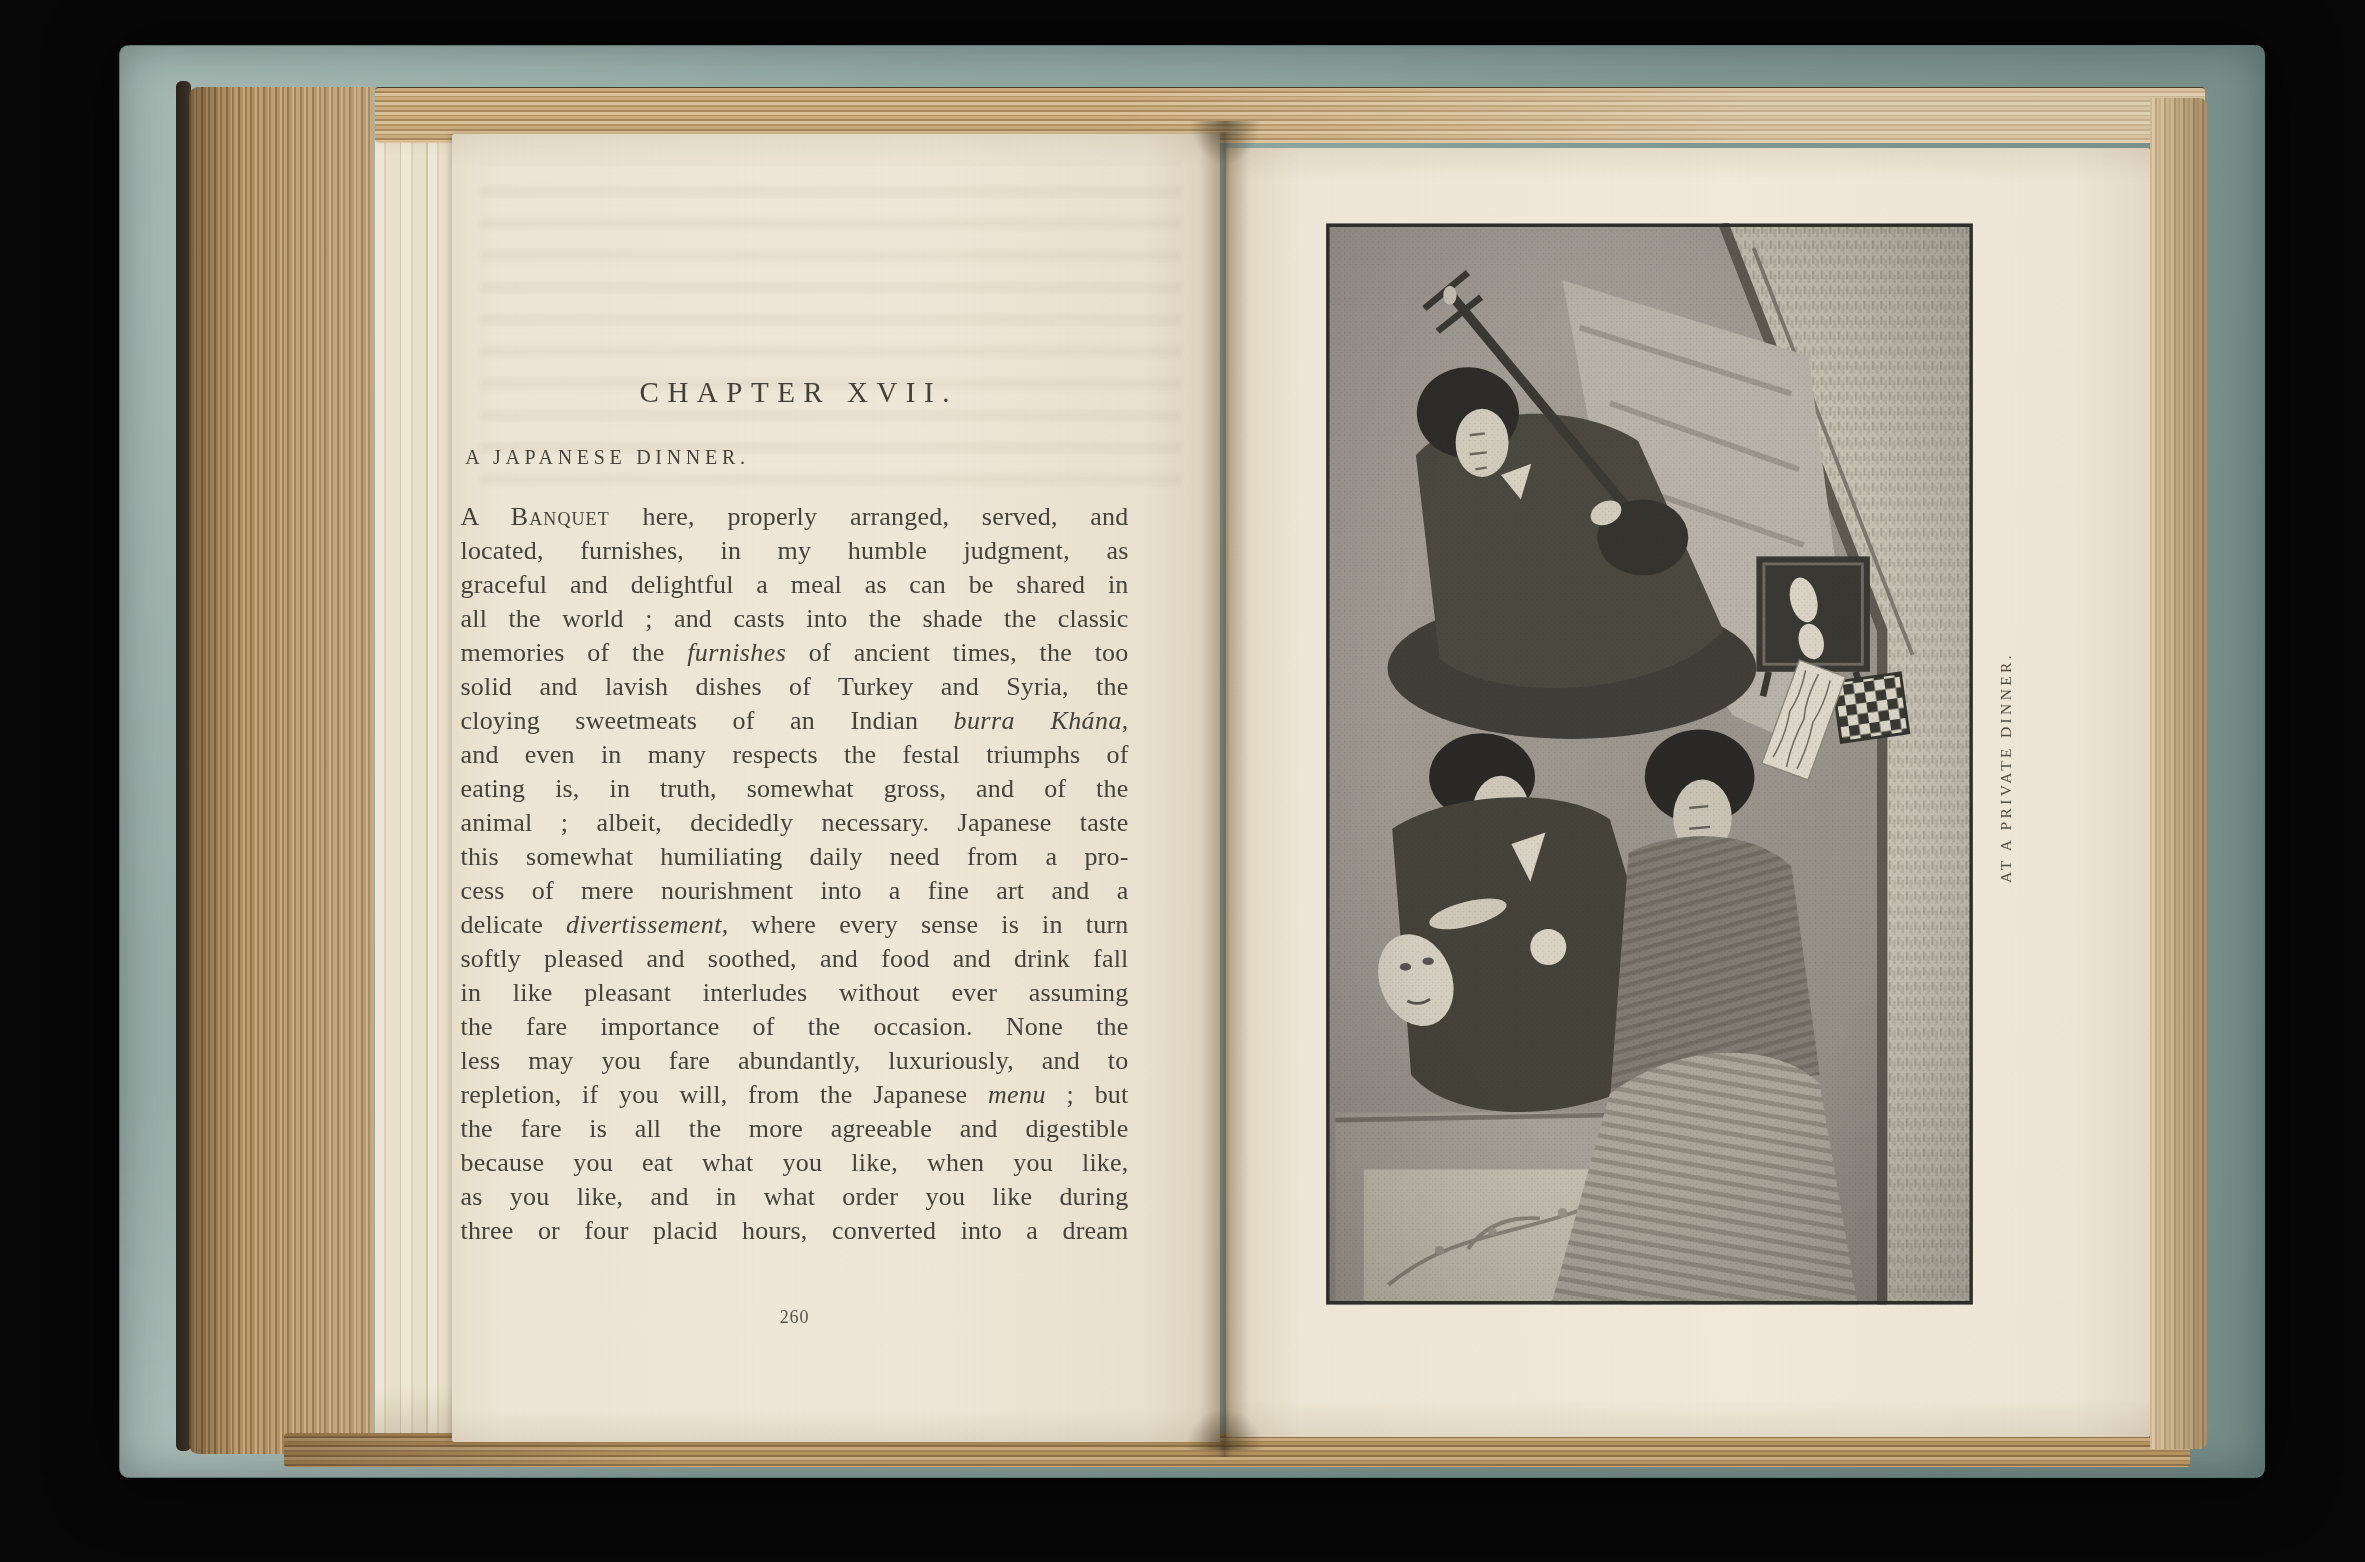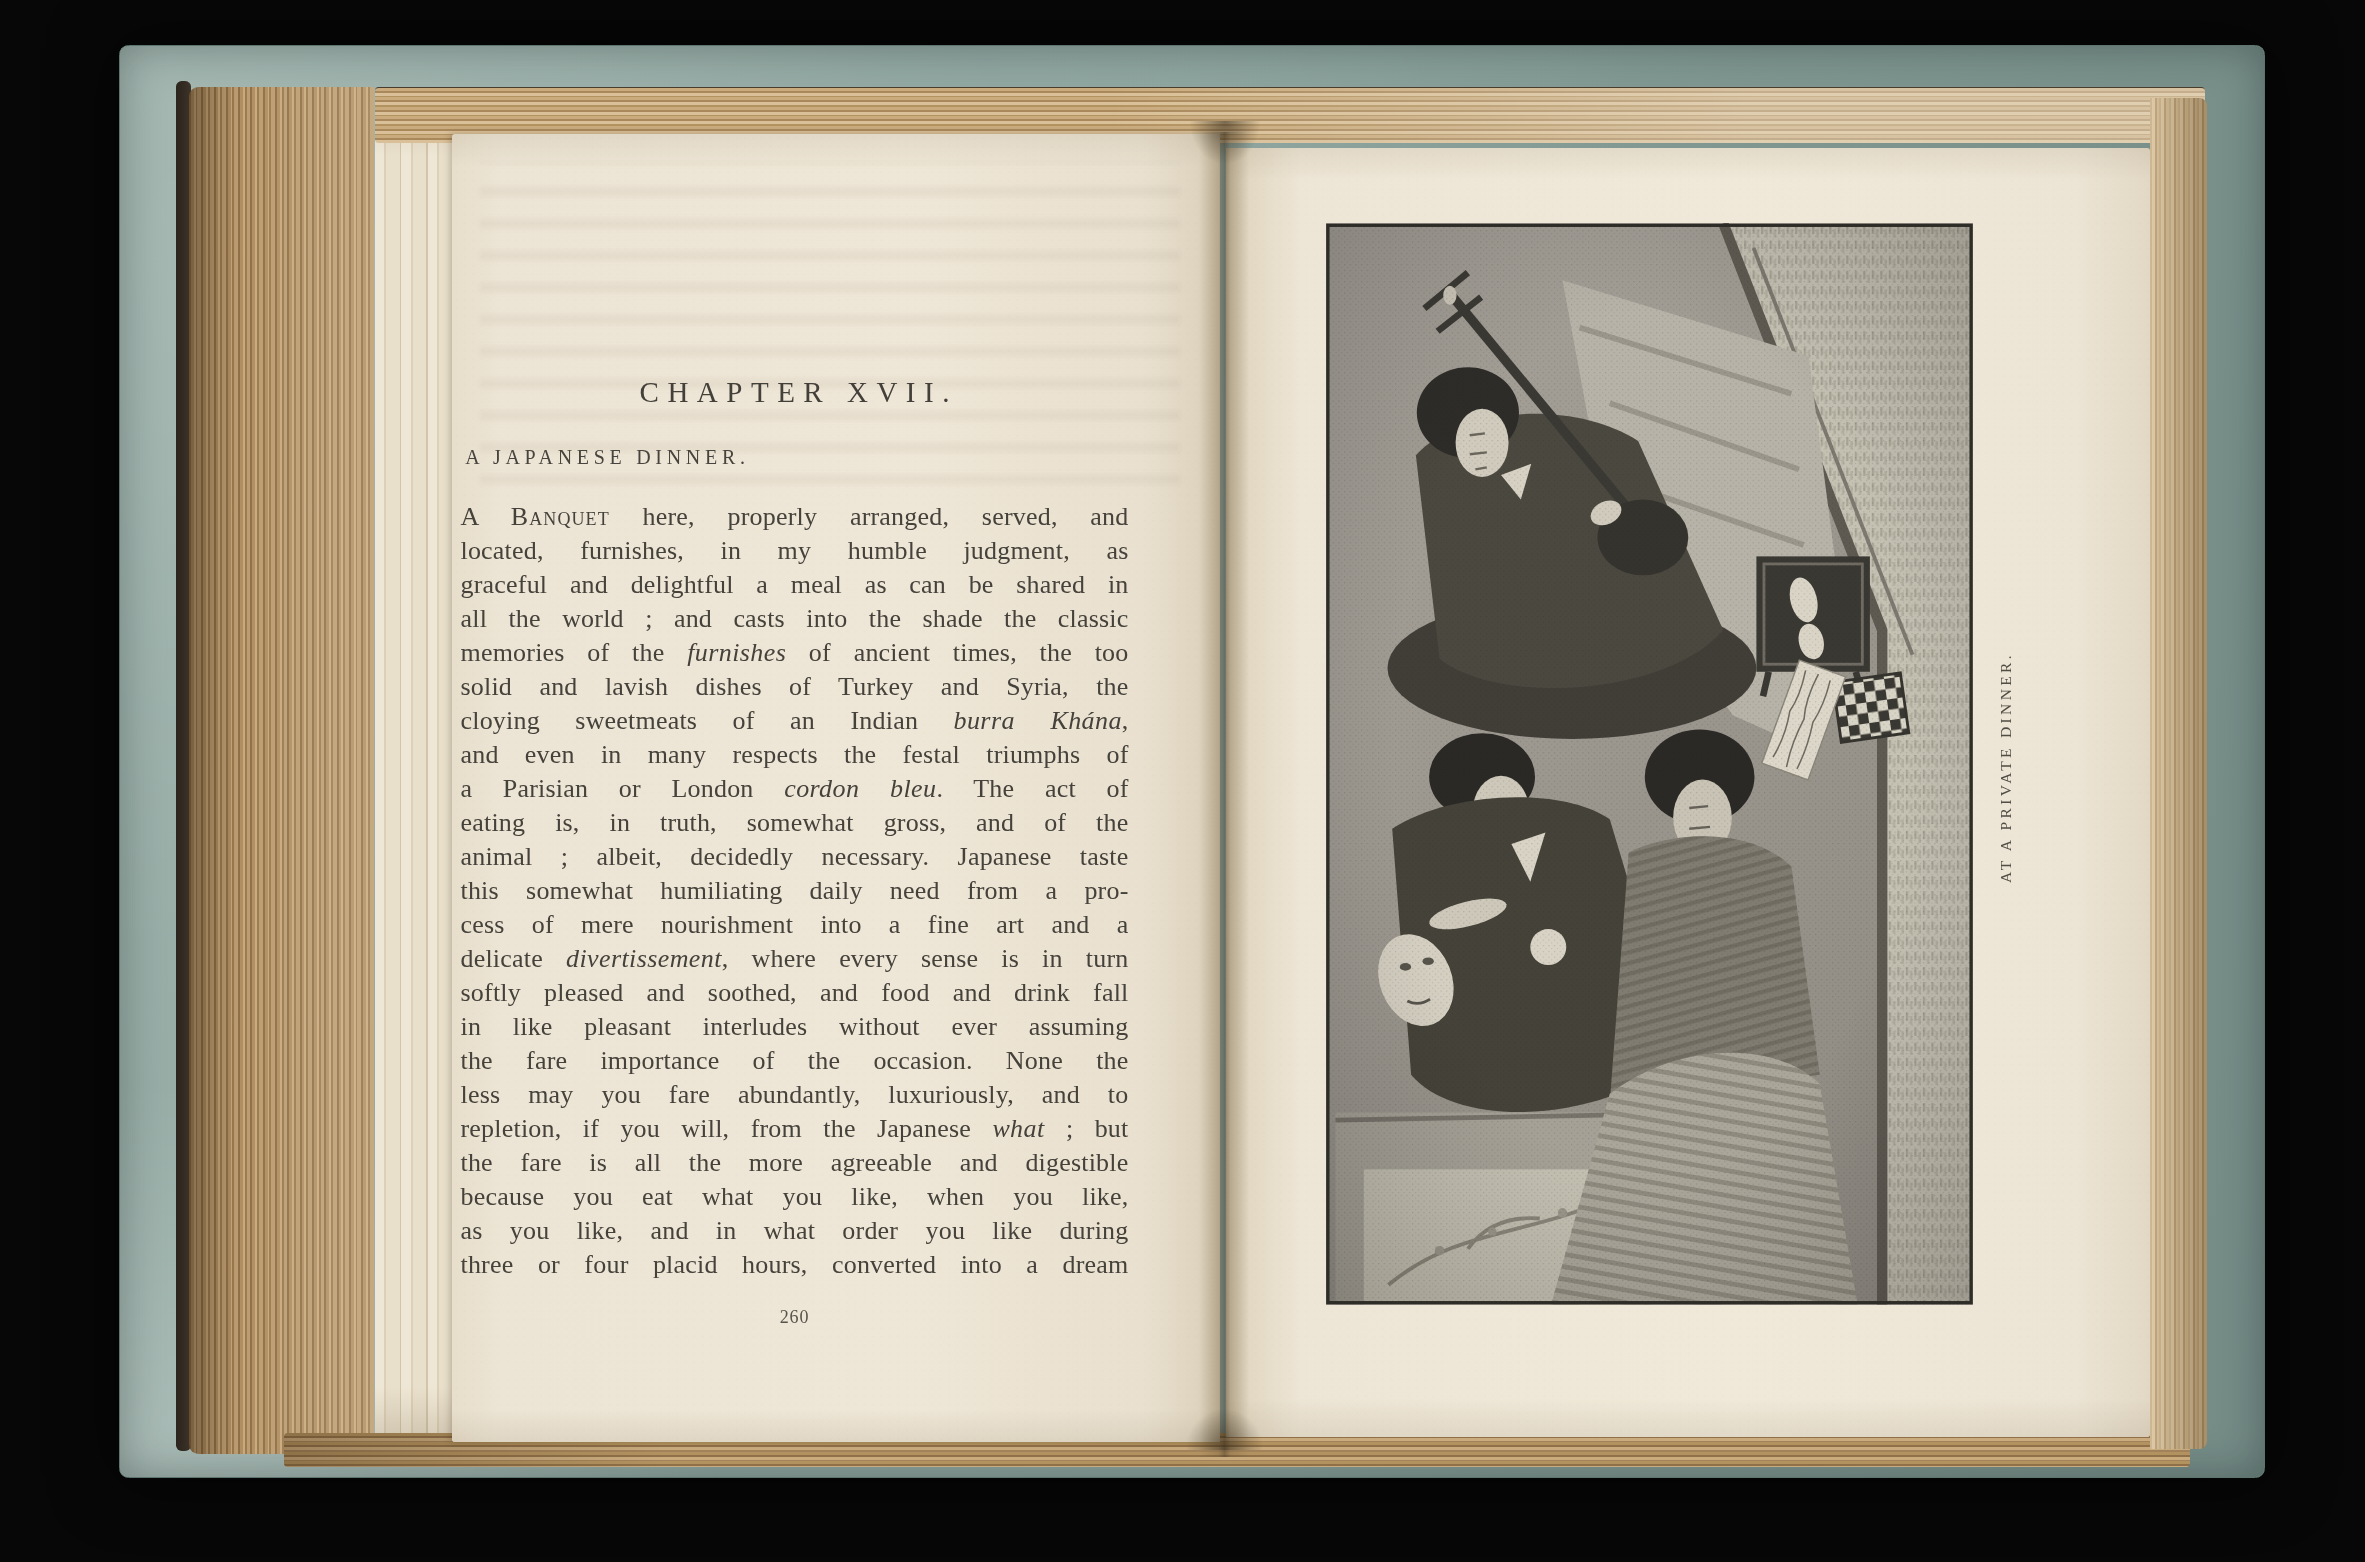--- a/index.html
+++ b/index.html
@@ -151,31 +151,30 @@
       <div class="chapter-subtitle">A JAPANESE DINNER.</div>
       <div class="bodylines" id="body-lines">
           <div class="bodyline">A <span class="sc">Banquet</span> here, properly arranged, served, and</div>
           <div class="bodyline">located, furnishes, in my humble judgment, as</div>
           <div class="bodyline">graceful and delightful a meal as can be shared in</div>
           <div class="bodyline">all the world ; and casts into the shade the classic</div>
           <div class="bodyline">memories of the <i>furnishes</i> of ancient times, the too</div>
           <div class="bodyline">solid and lavish dishes of Turkey and Syria, the</div>
           <div class="bodyline">cloying sweetmeats of an Indian <i>burra Khána</i>,</div>
           <div class="bodyline">and even in many respects the festal triumphs of</div>
-          <div class="bodyline">a Parisian or London <i>cordon bleu</i>. The act of</div>
           <div class="bodyline">eating is, in truth, somewhat gross, and of the</div>
           <div class="bodyline">animal ; albeit, decidedly necessary. Japanese taste</div>
           <div class="bodyline">this somewhat humiliating daily need from a pro-</div>
           <div class="bodyline">cess of mere nourishment into a fine art and a</div>
           <div class="bodyline">delicate <i>divertissement</i>, where every sense is in turn</div>
           <div class="bodyline">softly pleased and soothed, and food and drink fall</div>
           <div class="bodyline">in like pleasant interludes without ever assuming</div>
           <div class="bodyline">the fare importance of the occasion. None the</div>
           <div class="bodyline">less may you fare abundantly, luxuriously, and to</div>
-          <div class="bodyline">repletion, if you will, from the Japanese <i>what</i> ; but</div>
+          <div class="bodyline">repletion, if you will, from the Japanese <i>menu</i> ; but</div>
           <div class="bodyline">the fare is all the more agreeable and digestible</div>
           <div class="bodyline">because you eat what you like, when you like,</div>
           <div class="bodyline">as you like, and in what order you like during</div>
           <div class="bodyline">three or four placid hours, converted into a dream</div>
         </div>
       <div class="page-number">260</div>
     </div>
   </div>
 
   <div class="right-page">

